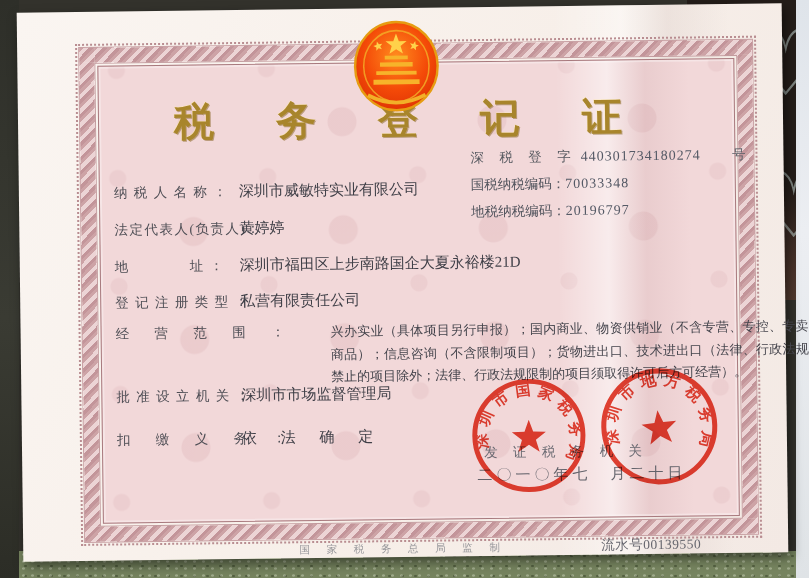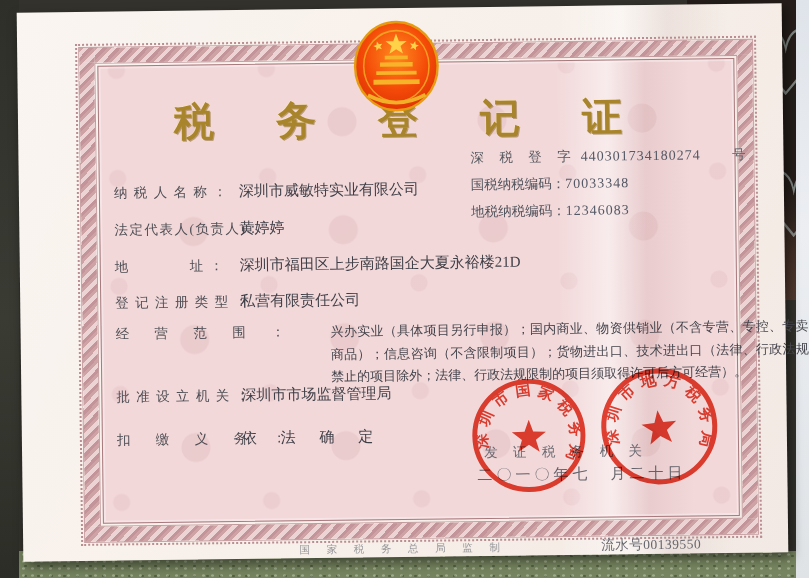--- a/index.html
+++ b/index.html
@@ -123,21 +123,21 @@
   <div class="reg-block">
     <div class="reg-line">
       <span class="prefix">深 税 登 字</span>
       <span class="number">440301734180274</span>
       <span class="suffix">号</span>
     </div>
     <div class="code-line">
       <span>国税纳税编码：</span><span class="code-value">70033348</span>
     </div>
     <div class="code-line">
-      <span>地税纳税编码：</span><span class="code-value">12346083</span>
+      <span>地税纳税编码：</span><span class="code-value">20196797</span>
     </div>
   </div>
 
   <div class="row" style="top:173px">
     <span class="lbl">纳 税 人 名 称 ：</span>
     <span class="val">深圳市威敏特实业有限公司</span>
   </div>
   <div class="row" style="top:210px">
     <span class="lbl">法定代表人(负责人)：</span>
     <span class="val">黄婷婷</span>

